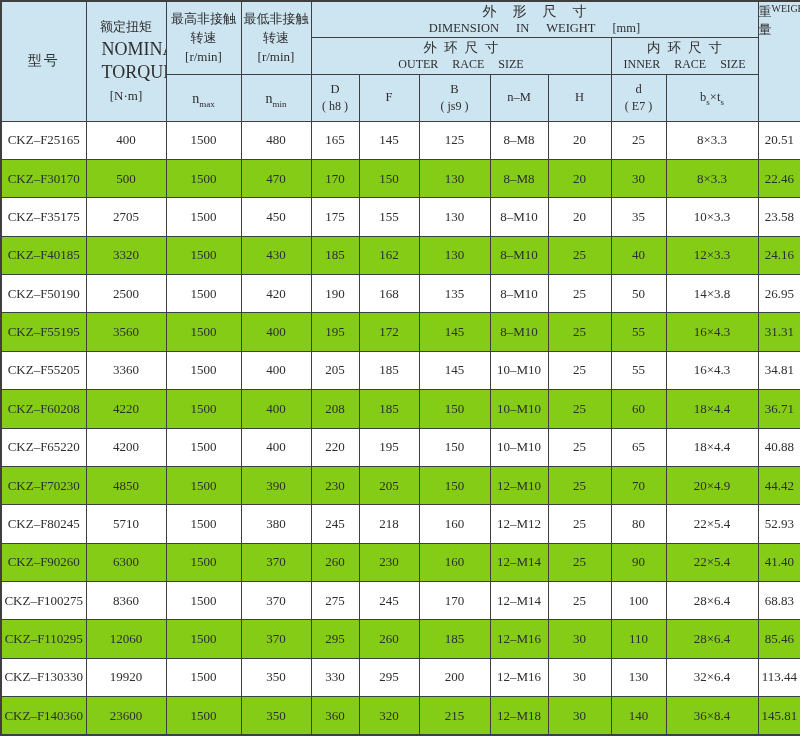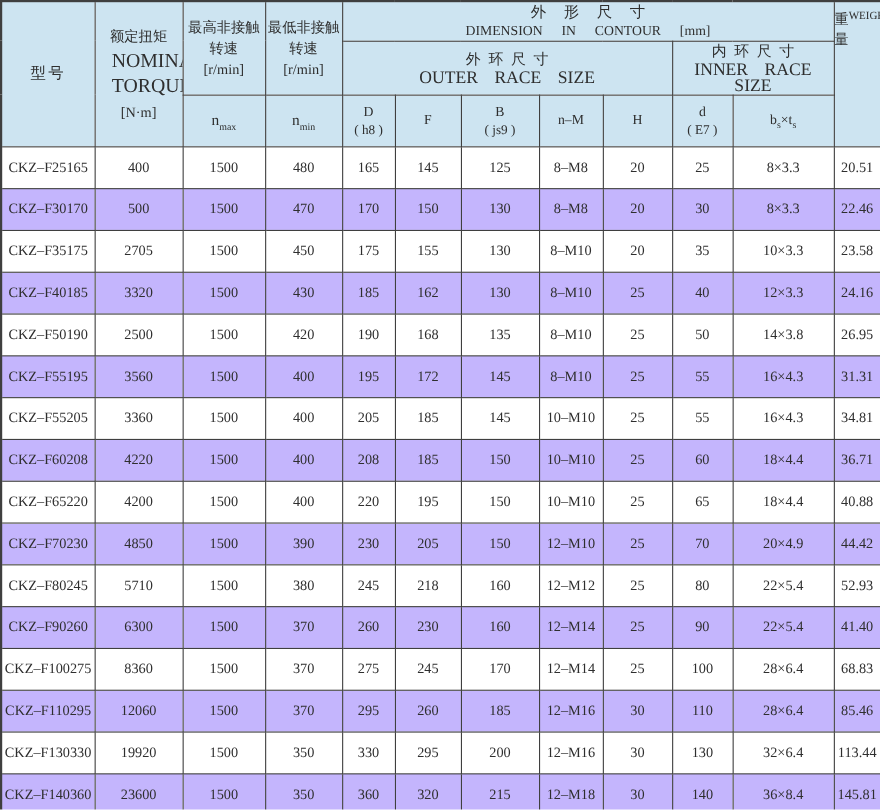--- a/index.html
+++ b/index.html
@@ -29,31 +29,31 @@
     overflow: hidden;
   }
   thead th {
     background: #cde4f1;
     font-weight: normal;
   }
   tr.h1 { height: 36px; }
   tr.h2 { height: 37px; }
   tr.h3 { height: 47px; }
   tbody tr { height: 38px; background: #ffffff; }
-  tbody tr.alt { background: #c4b5fd; }
+  tbody tr.alt { background: #84cc16; }
   tbody td { font-size: 13px; }
 
   .model-head { font-size: 14px; letter-spacing: 2px; margin-top: 12px; }
   .stack13 { font-size: 13px; line-height: 23px; }
   .stack13 .en { font-size: 18px; padding-left: 15px; }
   .nstack { font-size: 13px; line-height: 19px; }
   .cn-wide { font-size: 14px; letter-spacing: 16px; text-indent: 16px; line-height: 17px; }
   .en-wide { font-size: 12.5px; word-spacing: 14px; line-height: 16px; }
   .cn-mid { font-size: 13.5px; letter-spacing: 7px; text-indent: 7px; line-height: 18px; }
-  .en-mid { font-size: 16px; word-spacing: 11px; line-height: 15px; }
+  .en-mid { font-size: 12px; word-spacing: 11px; line-height: 15px; }
   .subhead { font-size: 12.5px; line-height: 17px; }
   .sym { font-size: 14px; }
   sub { font-size: 9px; line-height: 0; }
   .weight-col {
     display: flex;
     flex-direction: row;
     justify-content: space-evenly;
     height: 116px;
     font-size: 13px;
   }
@@ -93,21 +93,21 @@
           <div>转速</div>
           <div>[r/min]</div>
         </th>
         <th rowspan="2" class="nstack">
           <div>最低非接触</div>
           <div>转速</div>
           <div>[r/min]</div>
         </th>
         <th colspan="7">
           <div class="cn-wide">外形尺寸</div>
-          <div class="en-wide">DIMENSION IN CONTOUR [mm]</div>
+          <div class="en-wide">DIMENSION IN WEIGHT [mm]</div>
         </th>
         <th rowspan="3">
           <div class="weight-col">
             <div>重量</div>
             <div class="en">WEIGHT</div>
             <div>[kg]</div>
           </div>
         </th>
       </tr>
       <tr class="h2">

